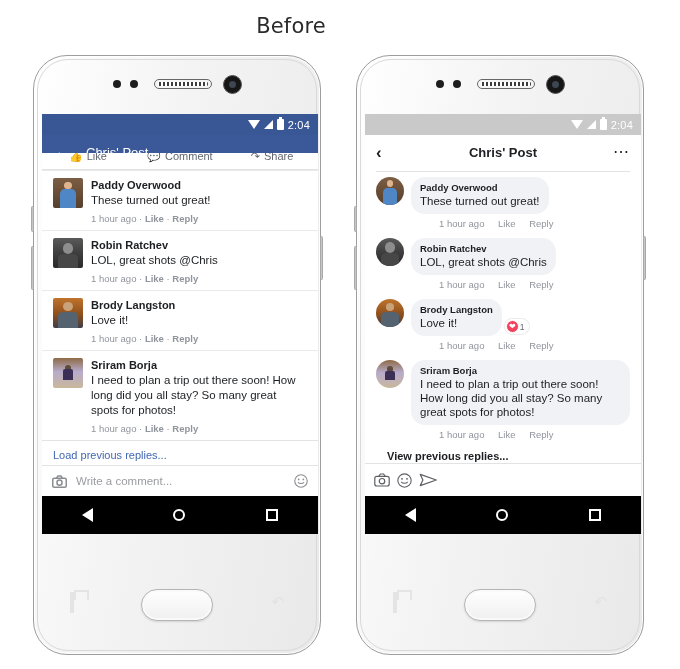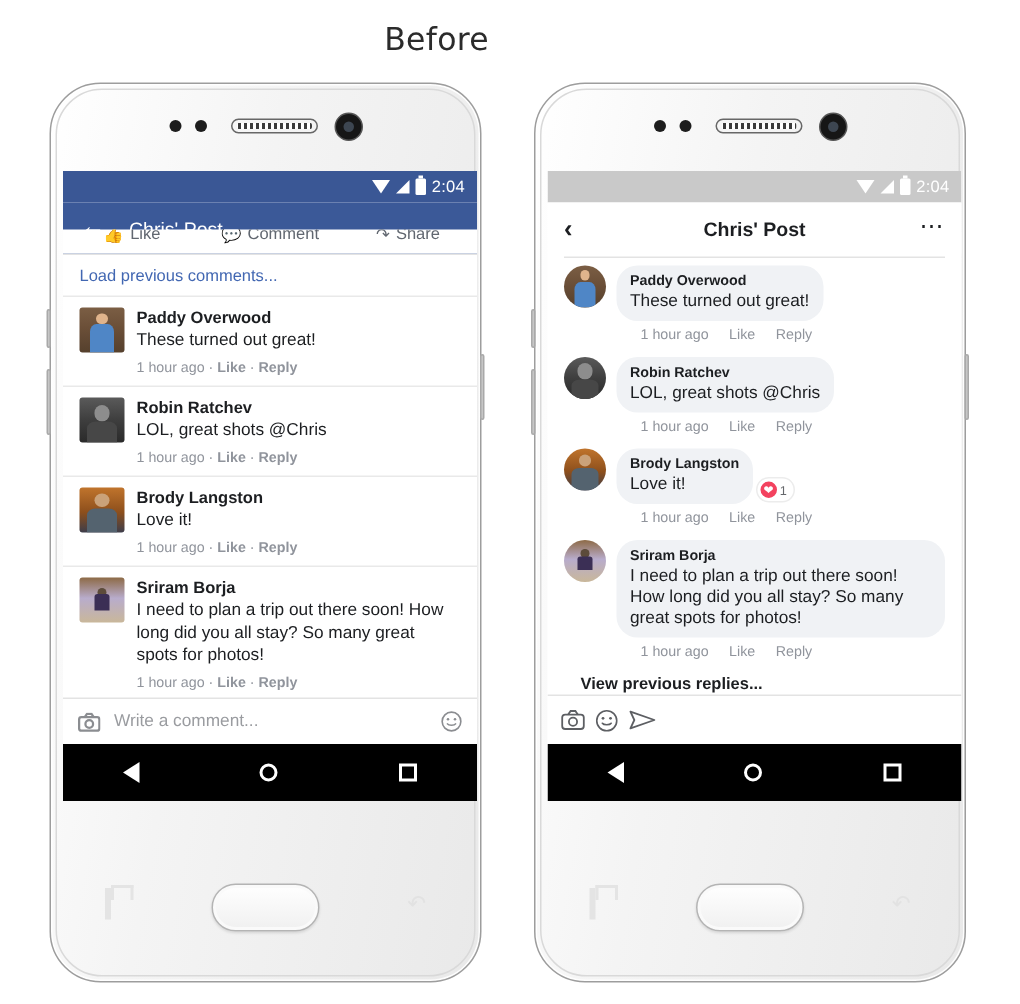--- a/index.html
+++ b/index.html
@@ -183,21 +183,21 @@
     width: 28px; height: 28px; flex: none; border-radius: 50%;
   }
   .cmt-a .body { flex: 1; min-width: 0; }
   .bubble-row { display: flex; align-items: flex-end; gap: 3px; }
   .bubble {
     background: #f0f2f5; border-radius: 14px;
     padding: 5px 9px 6px; display: inline-block; max-width: 100%;
   }
   .bubble .nm { font-size: 9.5px; font-weight: 700; color: #1c1e21; line-height: 12px; }
   .bubble .tx { font-size: 11.5px; color: #1c1e21; line-height: 14px; margin-top: 0px; }
-  .cmt-a .meta { font-size: 9.5px; color: #90949c; margin: 4px 0 2px 16px; }
+  .cmt-a .meta { font-size: 9.5px; color: #90949c; margin: 4px 0 2px 28px; }
   .cmt-a .meta span { margin-right: 11px; }
 
   .reaction {
     display: inline-flex; align-items: center; gap: 1px;
     background: #fff; border-radius: 10px; padding: 1px 4px 1px 1px;
     box-shadow: 0 0 0 1px #ececec;
     position: relative; top: -2px;
   }
   .heart-pill {
     width: 13px; height: 13px; border-radius: 50%;
@@ -330,21 +330,20 @@
           <span>Comment</span>
         </div>
         <div class="action-item">
           <span class="action-glyph">↷</span>
           <span>Share</span>
         </div>
       </div>
       <div class="action-sep"></div>
 
       <div class="comments">
-        <div class="link-row link-blue">Load previous comments...</div>
 
         <div class="cmt-b">
           <div class="av paddy">
               <i class="h"></i>
               <i class="b"></i>
             </div>
           <div class="body">
             <div class="nm">Paddy Overwood</div>
             <div class="tx">These turned out great!</div>
             <div class="meta">

